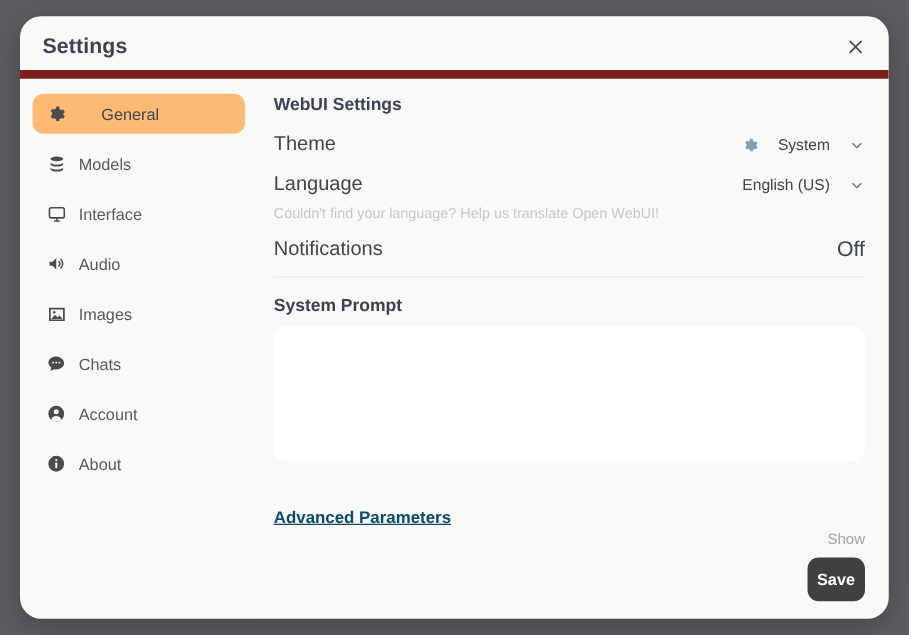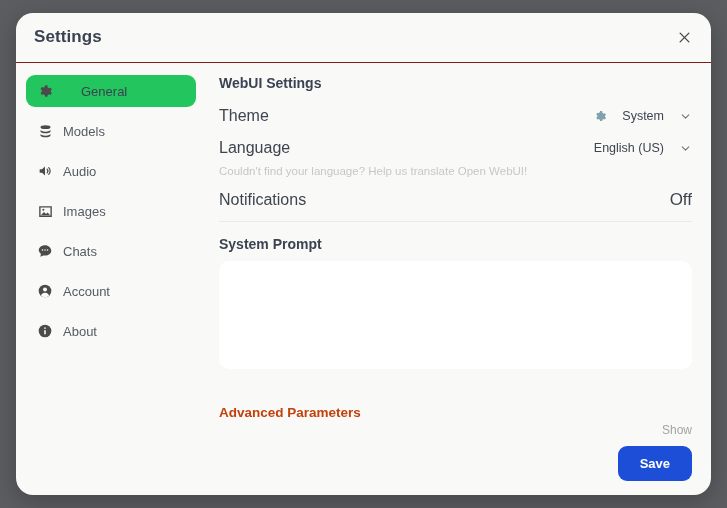--- a/index.html
+++ b/index.html
@@ -19,21 +19,21 @@
     width: 695px; height: 482px;
     background: #f9f9f8;
     border-radius: 17px;
     box-shadow: 0 6px 24px rgba(0,0,0,0.25);
     overflow: hidden;
   }
   
   #modal-header {
     position: relative;
     height: 50px;
-    border-bottom: 1px solid #7f1d1d;
+    border-bottom: 7px solid #7f1d1d;
   }
   #title {
     position: absolute;
     left: 18px; top: 14px;
     font-size: 17px;
     font-weight: bold;
     color: #3b4252;
     letter-spacing: 0.1px;
   }
   #close-button {
@@ -68,21 +68,21 @@
     height: 32px;
     padding: 0 11px;
     margin-bottom: 8px;
     border-radius: 9px;
     cursor: pointer;
     background: transparent;
     border: none;
     width: 100%;
     text-align: left;
   }
-  .nav-item.active { background: #22c55e; gap: 28px; }
+  .nav-item.active { background: #fdba74; gap: 28px; }
   .nav-icon {
     width: 16px; height: 16px;
     flex: 0 0 16px;
     display: flex; align-items: center; justify-content: center;
     color: #4b4b4b;
   }
   .nav-icon svg { display: block; }
   .nav-label {
     font-size: 13px;
     color: #555b63;
@@ -167,43 +167,44 @@
   }
   #advanced-row {
     display: flex;
     align-items: center;
     justify-content: space-between;
     margin-top: 14px;
   }
   #advanced-label {
     font-size: 13.5px;
     font-weight: bold;
-    color: #c2410c;
+    color: #0c4a6e;
+    text-decoration: underline;
   }
   #advanced-toggle {
     font-size: 12px;
     color: #a3a3a1;
     background: transparent; border: none; cursor: pointer; padding: 0; margin-top: 36px;
   }
 
   
   #modal-footer {
     position: absolute;
     right: 19px;
     bottom: 14px;
   }
   #save-button {
-    background: #1d4ed8;
+    background: #404040;
     color: #ffffff;
     border: none;
     border-radius: 9px;
     font-family: "Liberation Sans", sans-serif;
     font-size: 13px;
     font-weight: bold;
-    padding: 10px 22px;
+    padding: 10px 8px;
     cursor: pointer;
   }
 </style>
 </head>
 <body>
 
 <div id="backdrop"></div>
 
 <div id="modal">
 
@@ -237,20 +238,29 @@
         <span class="nav-icon">
           <svg width="15" height="15" viewBox="0 0 24 24" fill="#4b4b4b">
             <ellipse cx="12" cy="5" rx="8" ry="3"></ellipse>
             <path d="M4 9.2c0 1.7 3.6 3 8 3s8-1.3 8-3v2.6c0 1.7-3.6 3-8 3s-8-1.3-8-3z"></path>
             <path d="M4 15.6c0 1.7 3.6 3 8 3s8-1.3 8-3v2.6c0 1.7-3.6 3-8 3s-8-1.3-8-3z"></path>
           </svg>
         </span>
         <span class="nav-label">Models</span>
       </button>
 
+      <button class="nav-item">
+        <span class="nav-icon">
+          <svg width="15" height="15" viewBox="0 0 24 24" fill="none" stroke="#4b4b4b" stroke-width="2">
+            <rect x="2.5" y="3.5" width="19" height="13" rx="2.5"></rect>
+            <path d="M9 20.5h6M12 16.5v4" stroke-linecap="round"></path>
+          </svg>
+        </span>
+        <span class="nav-label">Interface</span>
+      </button>
 
       <button class="nav-item">
         <span class="nav-icon">
           <svg width="16" height="16" viewBox="0 0 24 24" fill="#4b4b4b">
             <path d="M4 9.5h3.5L12 5.2v13.6L7.5 14.5H4z"></path>
             <path d="M15.2 9.3a4 4 0 010 5.4" fill="none" stroke="#4b4b4b" stroke-width="1.8" stroke-linecap="round"></path>
             <path d="M17.6 7a7 7 0 010 10" fill="none" stroke="#4b4b4b" stroke-width="1.8" stroke-linecap="round"></path>
           </svg>
         </span>
         <span class="nav-label">Audio</span>

